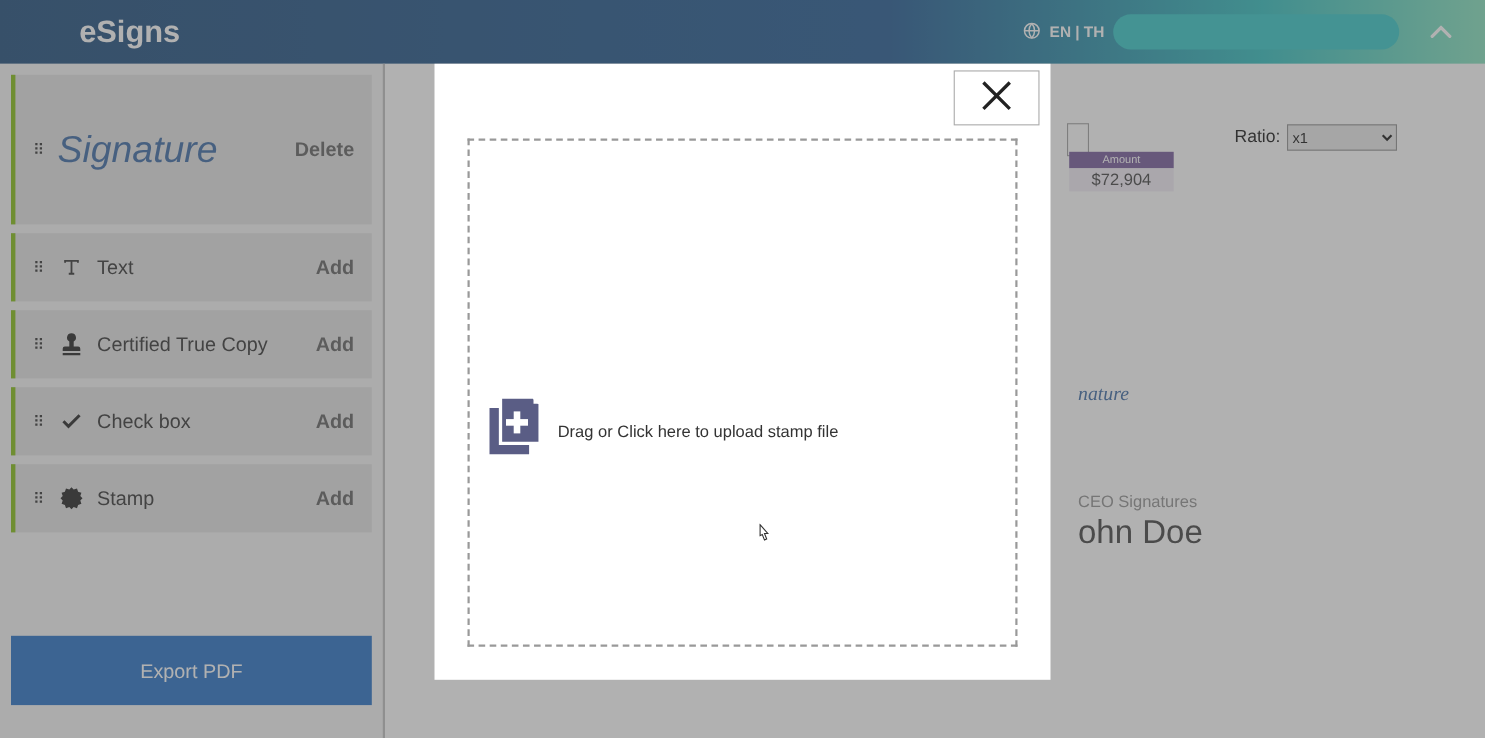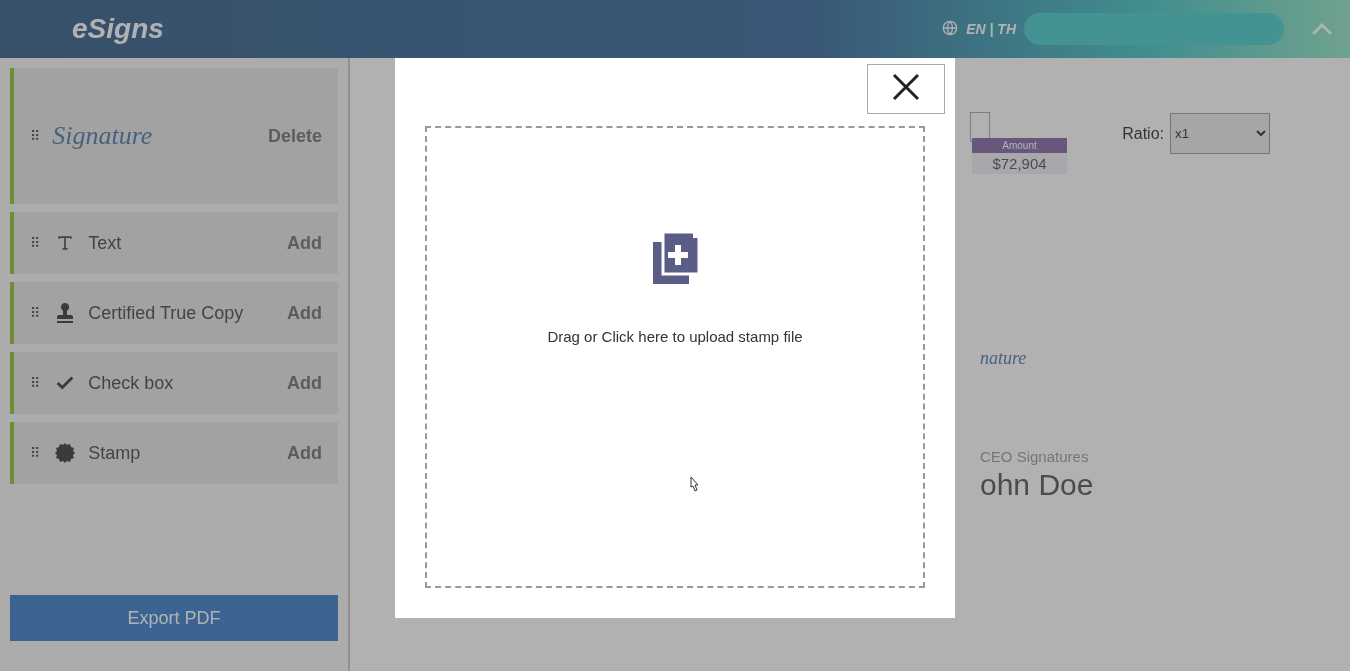--- a/index.html
+++ b/index.html
@@ -14,23 +14,22 @@
       height: 671px;
       overflow: hidden;
       position: relative;
     }
     .header {
       height: 58px;
       background: linear-gradient(90deg, #0b3d6f 0%, #0e4b89 60%, #1fb8b8 85%, #7ce0b8 100%);
       display: flex;
       align-items: center;
       justify-content: space-between;
-      padding: 0 18px 0 72px;
+      padding: 0 30px 0 72px;
       color: white;
-      font-style: italic;
     }
     .logo {
       font-size: 28px;
       font-weight: bold;
     }
     .header-right {
       display: flex;
       align-items: center;
       gap: 8px;
     }
@@ -88,45 +87,45 @@
       display: flex;
       align-items: center;
       gap: 10px;
     }
     .drag-handle {
       font-size: 14px;
       color: #222;
       letter-spacing: 2px;
     }
     .signature-text {
-      font-family: Liberation Serif, serif;
+      font-family: Liberation Sans, sans-serif;
       font-style: italic;
       color: #2b5d9c;
-      font-size: 26px;
+      font-size: 34px;
     }
     .item-label {
       font-size: 18px;
       color: #222;
     }
     .item-action {
       color: #555;
       font-size: 18px;
       font-weight: bold;
     }
     .icon-box {
       display: inline-flex;
       align-items: center;
       justify-content: center;
       width: 26px;
       height: 26px;
     }
     .export-btn {
       margin-top: auto;
       margin-bottom: 20px;
-      height: 46px;
+      height: 63px;
       background: #1565c0;
       color: white;
       font-size: 18px;
       border: none;
       text-align: center;
       line-height: 46px;
       cursor: pointer;
     }
     .content {
       flex: 1;
@@ -138,21 +137,21 @@
       position: absolute;
       top: 55px;
       right: 80px;
       display: flex;
       align-items: center;
       gap: 6px;
       font-size: 16px;
     }
     .ratio-row select {
       width: 100px;
-      height: 41px;
+      height: 24px;
       background: #e8e8e8;
       border: 1px solid #888;
     }
     .table-peek {
       position: absolute;
       top: 80px;
       left: 622px;
       width: 95px;
       font-size: 11px;
       text-align: center;
@@ -234,21 +233,21 @@
       cursor: pointer;
     }
     .dropzone {
       position: absolute;
       top: 68px;
       left: 30px;
       right: 30px;
       bottom: 30px;
       border: 2px dashed #999;
       display: flex;
-      flex-direction: column;
+      flex-direction: row;
       align-items: center;
       padding-top: 90px;
     }
     .upload-icon {
       width: 80px;
       height: 80px;
       margin-bottom: 30px;
     }
     .drop-text {
       color: #333;

